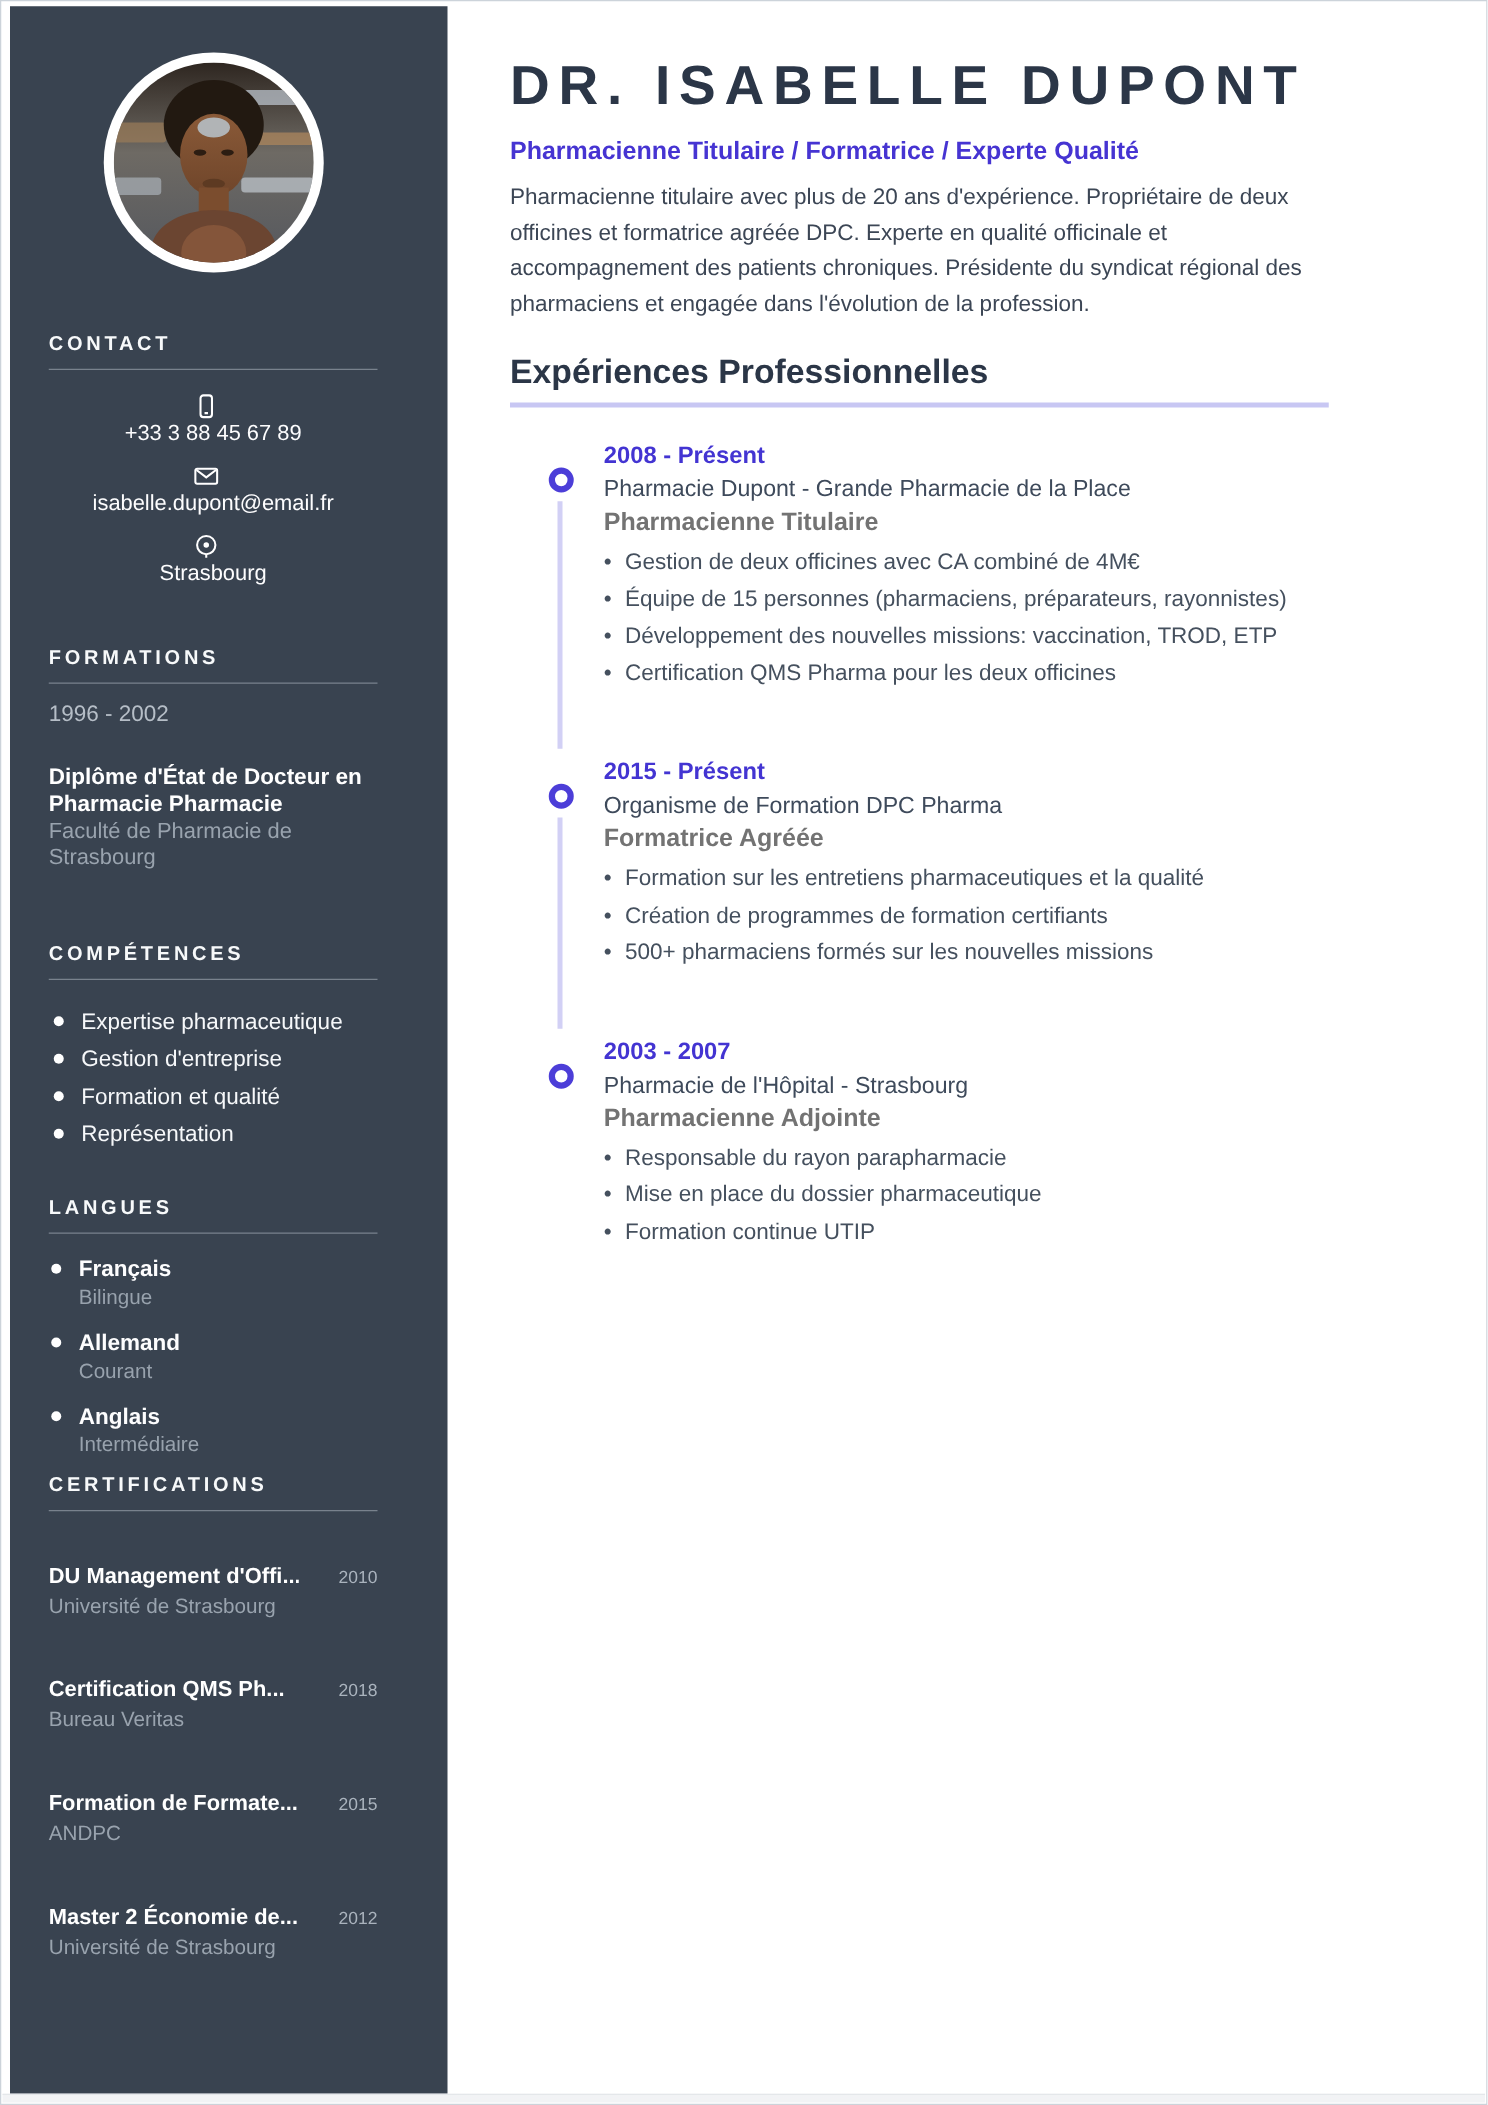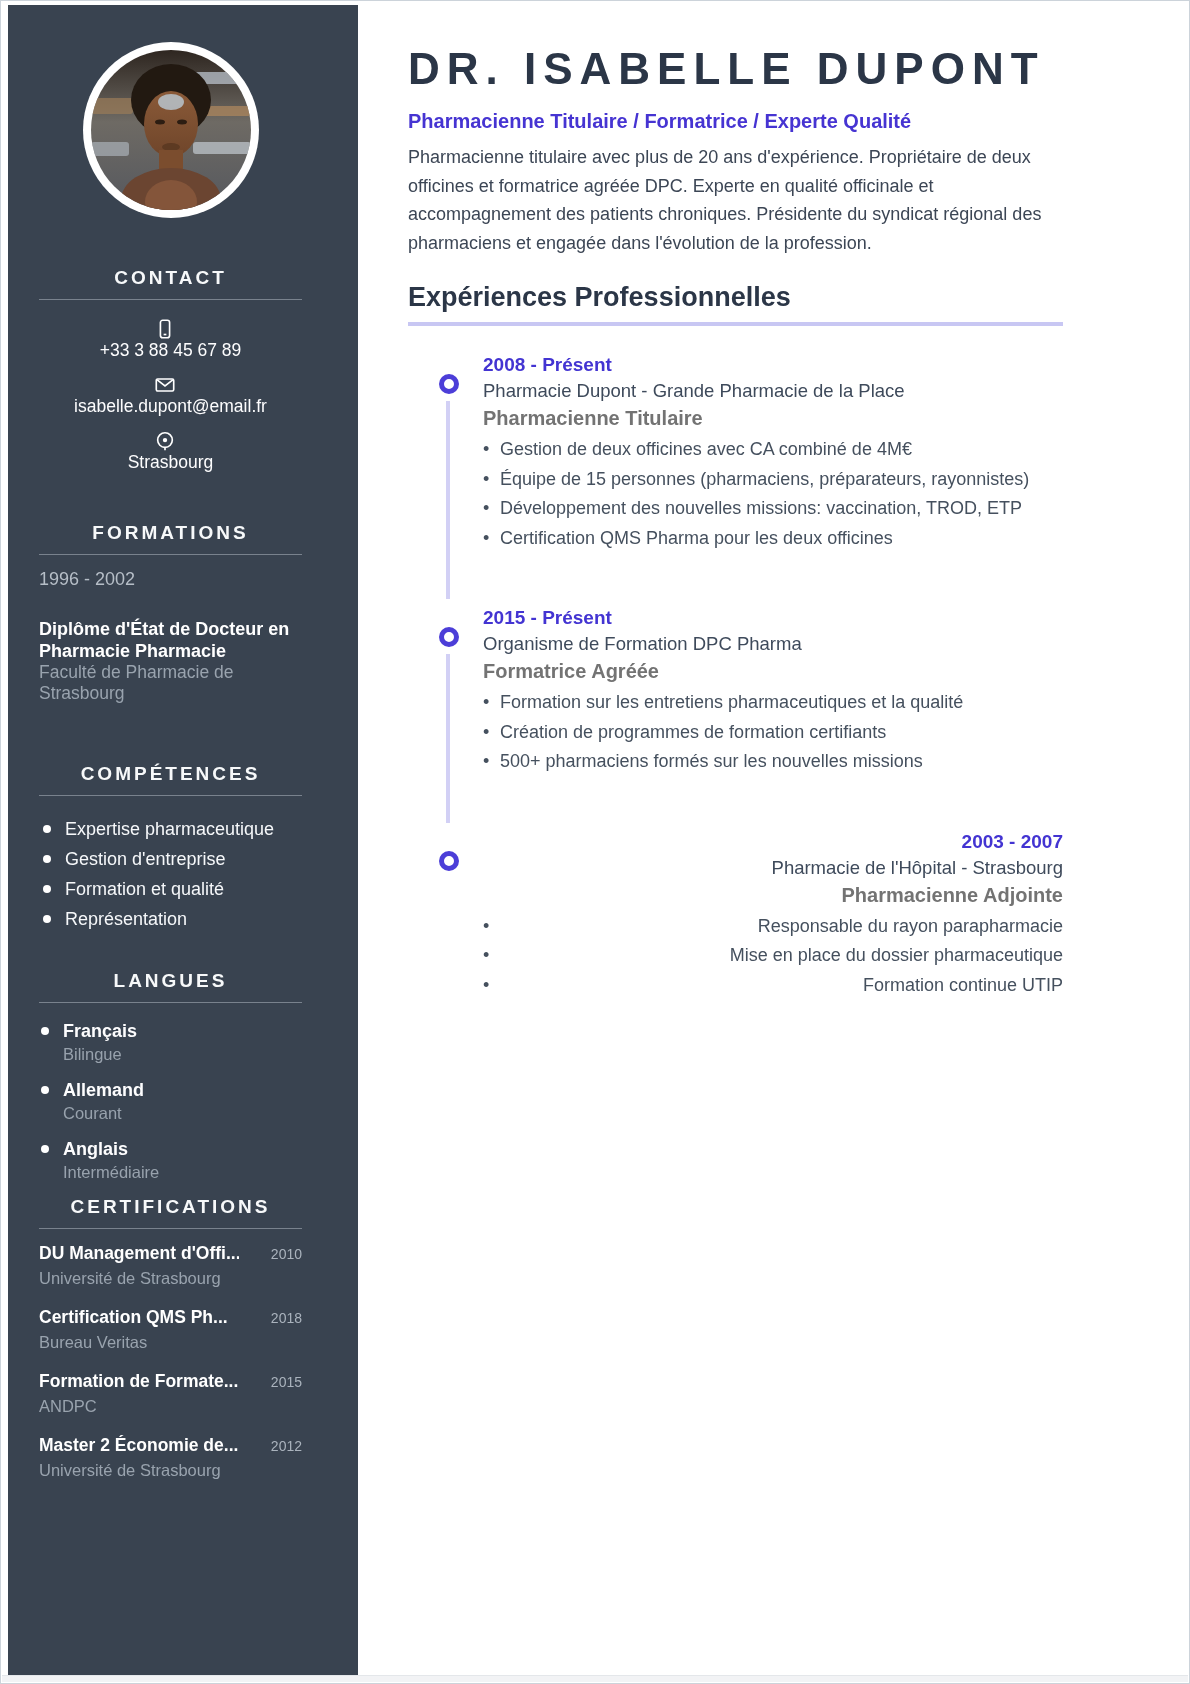--- a/index.html
+++ b/index.html
@@ -13,22 +13,22 @@
 
   
   .sidebar {
     position:absolute; left:7px; top:4px; bottom:8px; width:350px;
     background:#394350; color:#fff; padding:37px 56px 30px 31px;
   }
   .avatar-wrap { width:176px; height:176px; margin:0 auto; border-radius:50%;
     background:#fff; padding:8px; }
   .avatar { width:160px; height:160px; border-radius:50%; overflow:hidden; display:block; }
 
-  .side-heading { margin-top:49px; font-size:19px; font-weight:bold;
-    letter-spacing:3px; color:#f7f9fa;text-align:center; }
+  .side-heading { margin-top:49px; font-size:16px; font-weight:bold;
+    letter-spacing:3px; color:#f7f9fa; }
   .side-rule { border:none; border-top:1.5px solid #79828d; margin-top:10px; }
 
   .contact-list { margin-top:18px; }
   .contact-row { display:flex; align-items:center; margin-bottom:13px;flex-direction:column; }
   .contact-row svg { flex:0 0 22px; margin-right:11px; }
   .contact-text { font-size:17.5px; color:#fdfdfe; }
 
   .edu-item { margin-top:13px; }
   .edu-period { font-size:18px; color:#b6bec7; line-height:23px; }
   .edu-degree { font-size:18px; font-weight:bold; color:#ffffff; line-height:21.5px;margin-top:28px; }
@@ -42,36 +42,36 @@
   .lang-list { margin-top:16px; list-style:none; }
   .lang-item { position:relative; padding-left:24px; margin-bottom:12px; }
   .lang-item::before { content:""; position:absolute; left:2px; top:8px;
     width:8px; height:8px; border-radius:50%; background:#ffffff; }
   .lang-name { font-size:18px; font-weight:bold; color:#fdfdfe; line-height:24px; }
   .lang-level { font-size:16.5px; color:#98a2ad; line-height:23px; }
 
   .cert-item { margin-top:14px; margin-bottom:19px; }
   .cert-top { display:flex; justify-content:space-between; align-items:baseline; }
   .cert-name { font-size:17.5px; font-weight:bold; color:#ffffff; white-space:nowrap;
-    overflow:hidden; max-width:200px; }
+    overflow:hidden; max-width:200px;margin-top:27px; }
   .cert-year { font-size:14px; color:#aab3bd; }
   .cert-org { font-size:16.5px; color:#99a3ae; margin-top:5px; }
 
   
   .main { position:absolute; left:407px; top:0; width:655px; padding-top:44px; }
   .name { font-size:44px; font-weight:800; letter-spacing:7px; color:#2b3647; line-height:48px; }
   .job-title { margin-top:17px; font-size:20px; font-weight:bold; color:#4634d2; }
   .summary { margin-top:10px; width:650px; font-size:18px; color:#3c4655; line-height:28.5px; }
 
   .section-title { margin-top:25px; font-size:27px; font-weight:bold; color:#2b3647; }
   .section-rule { margin-top:9px; height:4px; background:#c8c7f3; border:none; }
 
   .timeline { margin-top:27px; }
   .exp { position:relative; padding-left:75px; margin-bottom:53px; }
-  .exp:last-child { margin-bottom:0;text-align:right; }
+  .exp:last-child { margin-bottom:0; }
   .exp::before { content:""; position:absolute; left:31px; top:21px;
     width:10px; height:10px; border:5px solid #4c3ed8; border-radius:50%; background:#fff; z-index:2; }
   .exp:not(:last-child)::after { content:""; position:absolute; left:38px; top:48px;
     bottom:-46px; width:3.5px; background:#d2d0f5; }
   .exp-period { font-size:19px; font-weight:bold; color:#4334d2; line-height:24px; }
   .exp-company { font-size:18.5px; color:#3e4a5b; line-height:27px; }
   .exp-role { font-size:20px; font-weight:bold; color:#737373; line-height:28px; }
   .exp-bullets { list-style:none; margin-top:3px; }
   .exp-bullets li { font-size:18px; color:#45505e; line-height:29.5px; padding-left:17px; position:relative; }
   .exp-bullets li::before { content:"•"; position:absolute; left:0; color:#45505e; }

